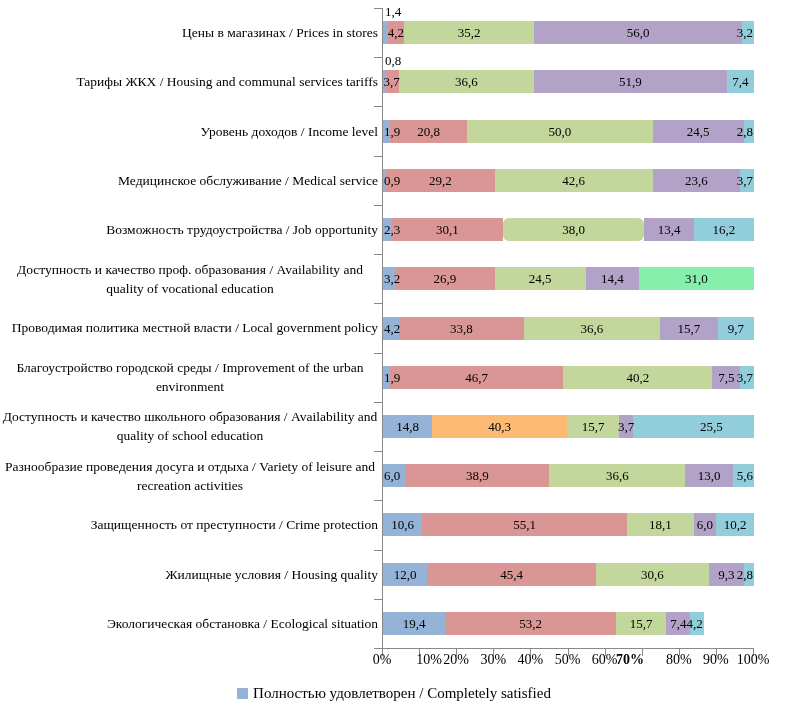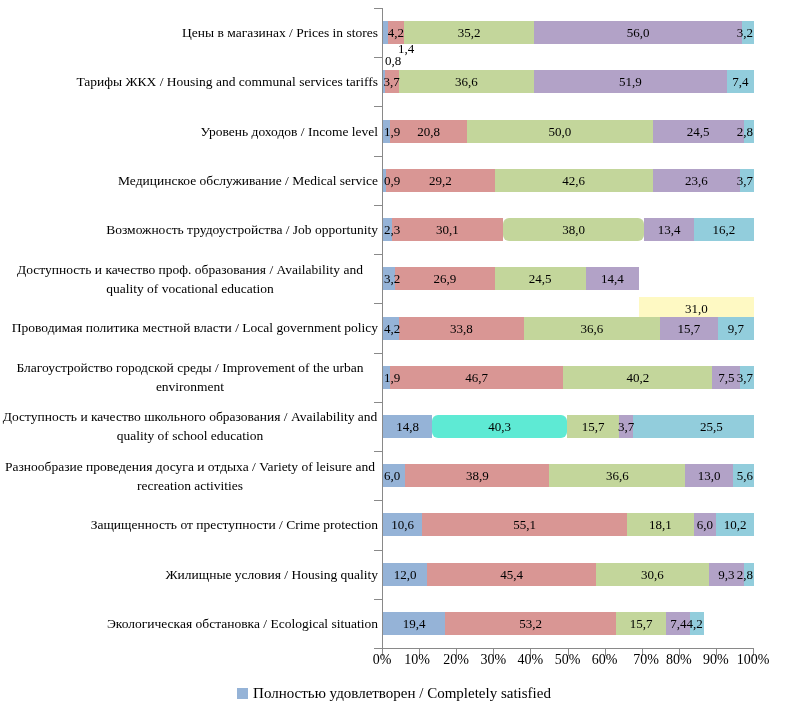--- a/index.html
+++ b/index.html
@@ -84,21 +84,21 @@
         <div class="seg" style="width: 35.2%; background: rgb(195, 214, 155);">
           <span>35,2</span>
         </div>
         <div class="seg" style="width: 56%; background: rgb(178, 162, 199);">
           <span>56,0</span>
         </div>
         <div class="seg end" style="width: 3.2%; background: rgb(146, 205, 220);">
           <span>3,2</span>
         </div>
       </div>
-      <div class="callout" style="left: 16px; top: -3.88462px; margin-top: 37px;">1,4</div>
+      <div class="callout" style="left: 3px; top: -3.88462px;">1,4</div>
       <div class="cat-tick" style="top: 0px;"></div>
       <div class="bar" style="top: 62.3462px; width: 371px;">
         <div class="seg start" style="width: 0.5%; background: rgb(149, 179, 215);"></div>
         <div class="seg" style="width: 3.7%; background: rgb(217, 150, 148);">
           <span>3,7</span>
         </div>
         <div class="seg" style="width: 36.6%; background: rgb(195, 214, 155);">
           <span>36,6</span>
         </div>
         <div class="seg" style="width: 51.9%; background: rgb(178, 162, 199);">
@@ -170,21 +170,21 @@
         </div>
         <div class="seg" style="width: 26.9%; background: rgb(217, 150, 148);">
           <span>26,9</span>
         </div>
         <div class="seg" style="width: 24.5%; background: rgb(195, 214, 155);">
           <span>24,5</span>
         </div>
         <div class="seg" style="width: 14.4%; background: rgb(178, 162, 199);">
           <span>14,4</span>
         </div>
-        <div class="seg" style="width: 31%; background: #fef9c3; margin-top: 30px;">
+        <div class="seg" style="width: 31%; background: #86efac;">
           <span>31,0</span>
         </div>
       </div>
       <div class="cat-tick" style="top: 246.154px;"></div>
       <div class="bar" style="top: 308.5px; width: 371px;">
         <div class="seg start" style="width: 4.2%; background: rgb(149, 179, 215);">
           <span>4,2</span>
         </div>
         <div class="seg" style="width: 33.8%; background: rgb(217, 150, 148);">
           <span>33,8</span>
@@ -215,21 +215,21 @@
         </div>
         <div class="seg end" style="width: 3.7%; background: rgb(146, 205, 220);">
           <span>3,7</span>
         </div>
       </div>
       <div class="cat-tick" style="top: 344.615px;"></div>
       <div class="bar" style="top: 406.962px; width: 371px;">
         <div class="seg" style="width: 14.8%; background: rgb(149, 179, 215);">
           <span>14,8</span>
         </div>
-        <div class="seg" style="width: 40.3%; background: #5eead4; border-radius: 6px;">
+        <div class="seg" style="width: 40.3%; background: #fdba74;">
           <span>40,3</span>
         </div>
         <div class="seg" style="width: 15.7%; background: rgb(195, 214, 155);">
           <span>15,7</span>
         </div>
         <div class="seg" style="width: 3.7%; background: rgb(178, 162, 199);">
           <span>3,7</span>
         </div>
         <div class="seg" style="width: 25.5%; background: rgb(146, 205, 220); padding-left: 36px;">
           <span>25,5</span>
@@ -316,27 +316,27 @@
       <div class="x-tick" style="left: 148.4px;"></div>
       <div class="x-tick" style="left: 185.5px;"></div>
       <div class="x-tick" style="left: 222.6px;"></div>
       <div class="x-tick" style="left: 259.7px;"></div>
       <div class="x-tick" style="left: 296.8px;"></div>
       <div class="x-tick" style="left: 333.9px;"></div>
       <div class="x-tick" style="left: 371px;"></div>
     </div>
   <div class="xticklabels" id="xticks">
       <span style="left: -25px;">0%</span>
-      <span style="left: 10px;">10%</span>
+      <span style="left: 22px;">10%</span>
       <span style="left: 49.2px;">20%</span>
       <span style="left: 86.3px;">30%</span>
       <span style="left: 123.4px;">40%</span>
       <span style="left: 160.5px;">50%</span>
       <span style="left: 197.6px;">60%</span>
-      <span style="left: 239px;">70%</span>
+      <span style="left: 223px; font-weight: bold;">70%</span>
       <span style="left: 271.8px;">80%</span>
       <span style="left: 308.9px;">90%</span>
       <span style="left: 346px;">100%</span>
     </div>
   <div class="legend">
     <div class="legend-inner" id="legend-inner">
         <div class="legend-item">
           <div class="legend-swatch" style="background: rgb(149, 179, 215);"></div>
           <span>Полностью удовлетворен / Completely satisfied</span>
         </div>

